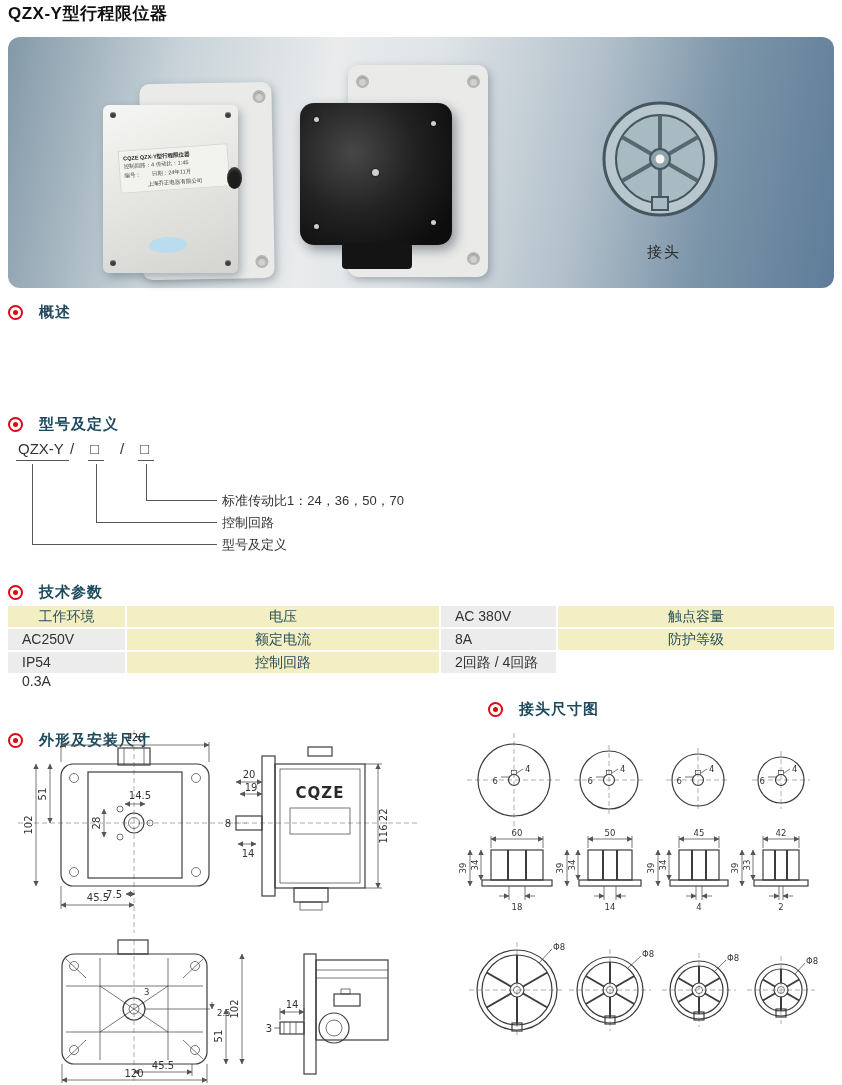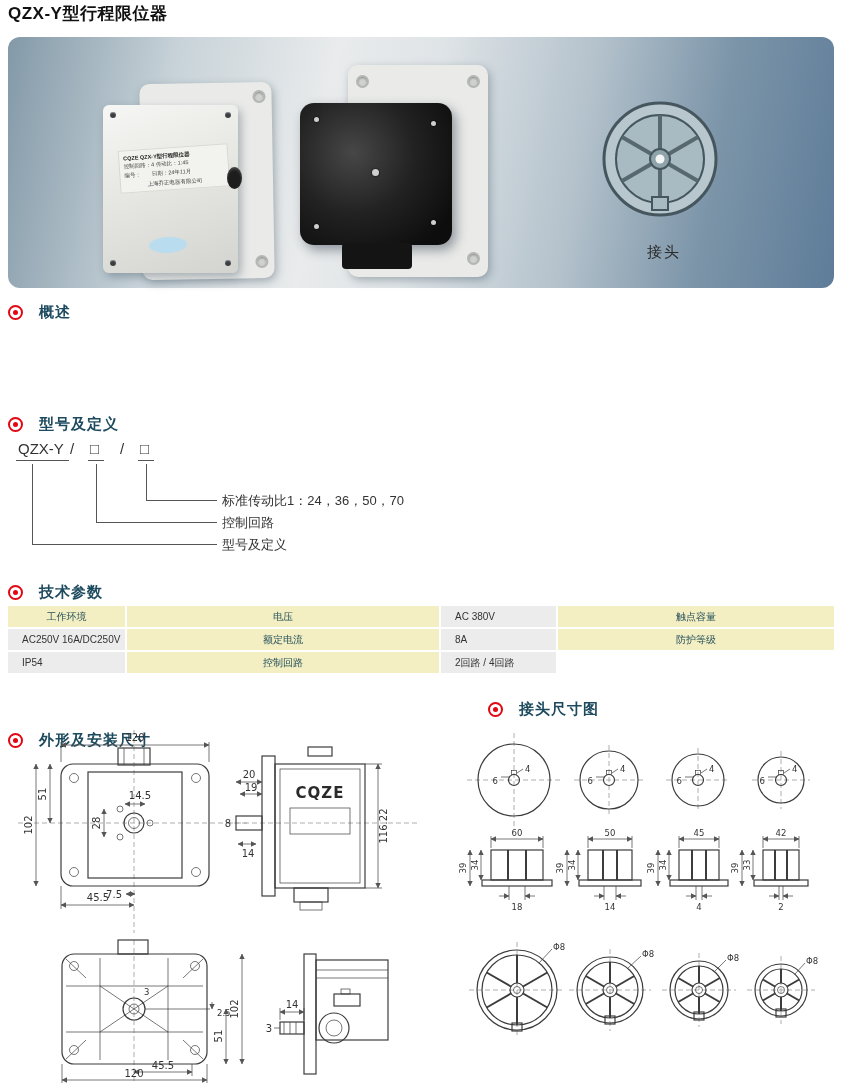--- a/index.html
+++ b/index.html
@@ -39,21 +39,21 @@
 
   
   #model-diagram{position:absolute;left:8px;top:440px;width:520px;height:130px;font-size:15px;color:#333;}
   .tok{position:absolute;top:0;}
   .ub{border-bottom:1.5px solid #555;padding:0 5px 3px 2px;}
   .bl{position:absolute;border-left:1.2px solid #555;border-bottom:1.2px solid #555;}
   .mlabel{position:absolute;font-size:13px;color:#333;white-space:nowrap;}
 
   
   #tech-table{position:absolute;left:8px;top:606px;width:826px;display:grid;
-    grid-template-columns:117px 312px 115px 1fr;gap:2px;font-size:10px;}
+    grid-template-columns:117px 312px 115px 1fr;gap:2px;font-size:14px;}
   #tech-table .tl{background:#f3efc2;color:#26505c;text-align:center;line-height:21px;height:21px;}
   #tech-table .tv{background:#ececec;color:#333;padding-left:14px;line-height:21px;height:21px;}
 
   
   svg{position:absolute;overflow:visible;}
   .o{fill:none;stroke:#3c3c3c;stroke-width:1.2;}
   .t{fill:none;stroke:#3c3c3c;stroke-width:.7;}
   .d{fill:none;stroke:#555;stroke-width:.8;}
   .cl{fill:none;stroke:#999;stroke-width:.8;stroke-dasharray:5 3;}
   text.dt{font-family:"DejaVu Sans",sans-serif;font-size:10px;fill:#333;}

